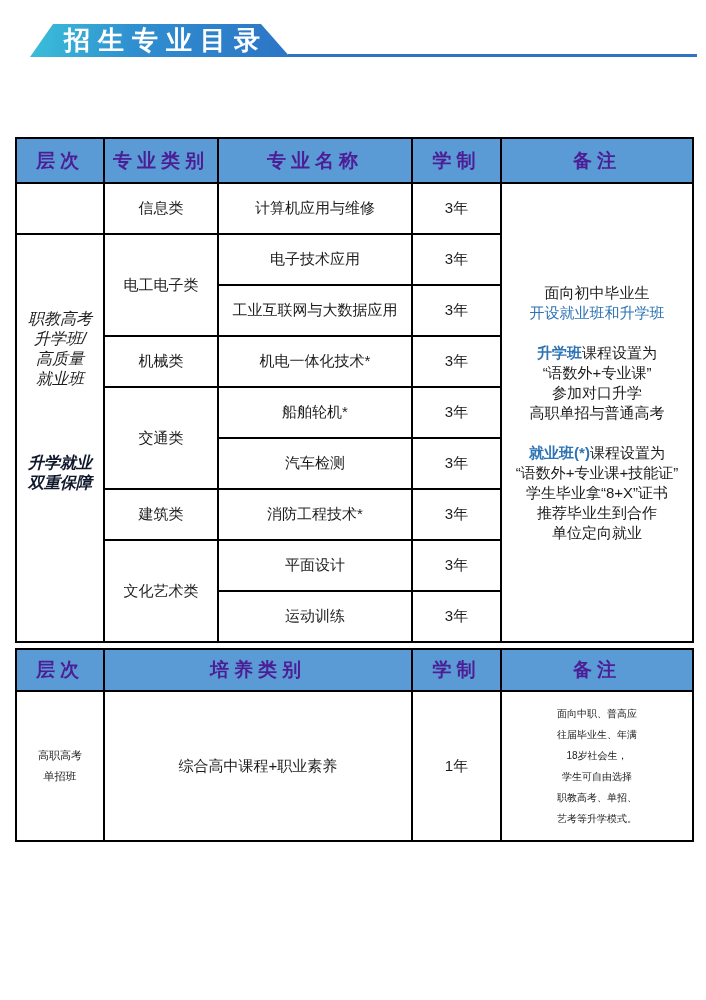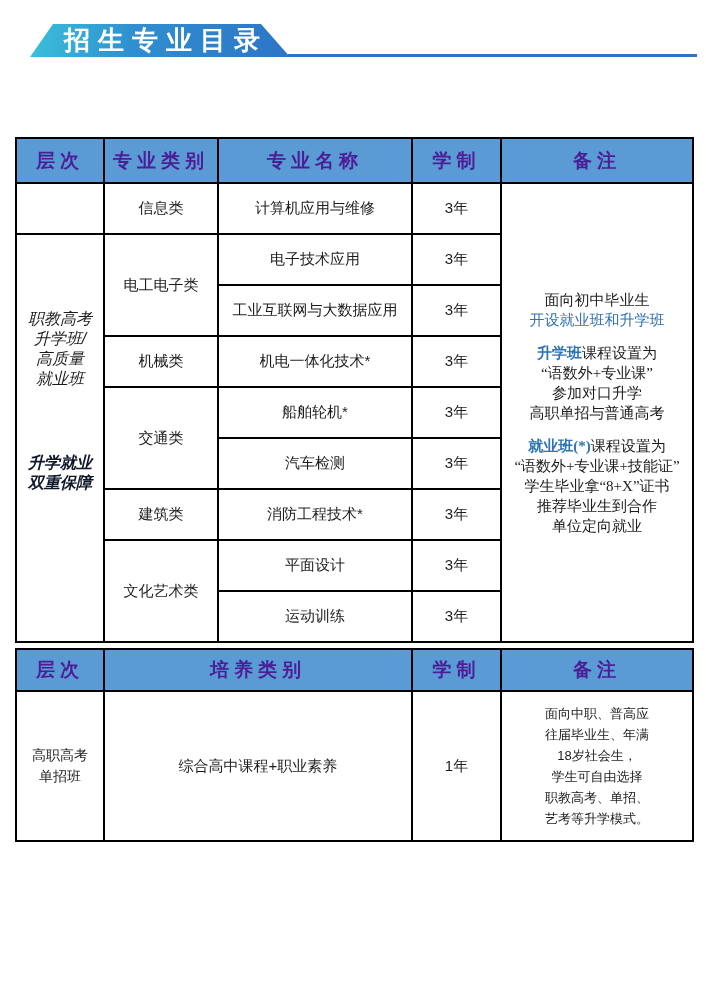--- a/index.html
+++ b/index.html
@@ -39,25 +39,25 @@
   .hrow  { height:45px; }
   .brow  { height:51px; }
   .hrow2 { height:42px; }
   .brow2 { height:150px; }
   
   .level-cell { vertical-align:top; padding-top:74px; font-size:16px;font-style:italic; }
   .lvl-line { line-height:20px; }
   .lvl-red  { margin-top:64px; color:#0f172a; font-weight:bold; }
   
   .remark-cell { font-size:15px; line-height:20px; }
-  .remark-group { margin:13px 0;font-family:Liberation Serif, serif; }
+  .remark-group { margin:20px 0; }
   .acc-bold { color:#2e74b5; font-weight:bold; }
   .acc      { color:#2e74b5; }
-  .t2-remark { font-size:13px; line-height:21px; }
-  .t2-level  { font-size:14px; line-height:21px; }
+  .t2-remark { font-size:10px; line-height:21px; }
+  .t2-level  { font-size:11px; line-height:21px; }
 </style>
 </head>
 <body>
 
 <div>
 
   <div class="banner">
     <div class="banner-title">招生专业目录</div>
   </div>
   <div class="banner-underline"></div>

